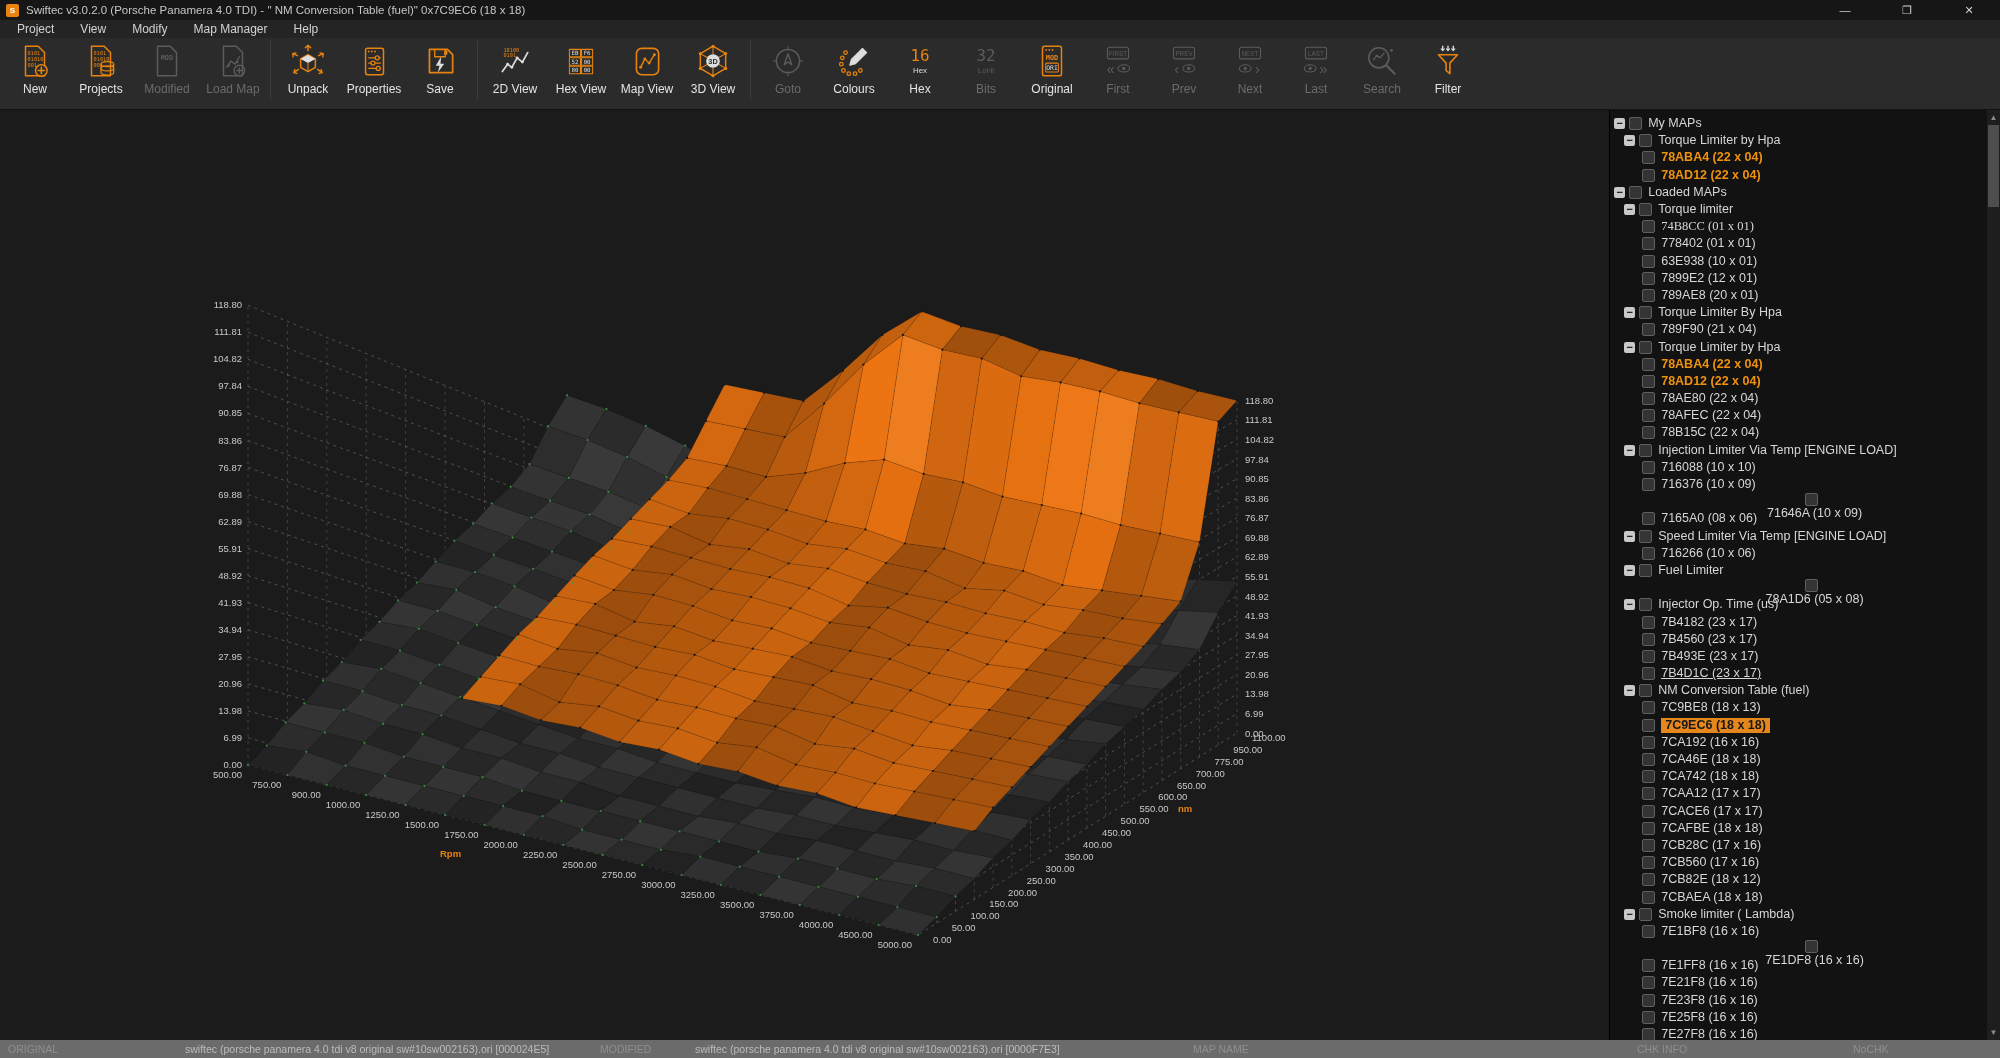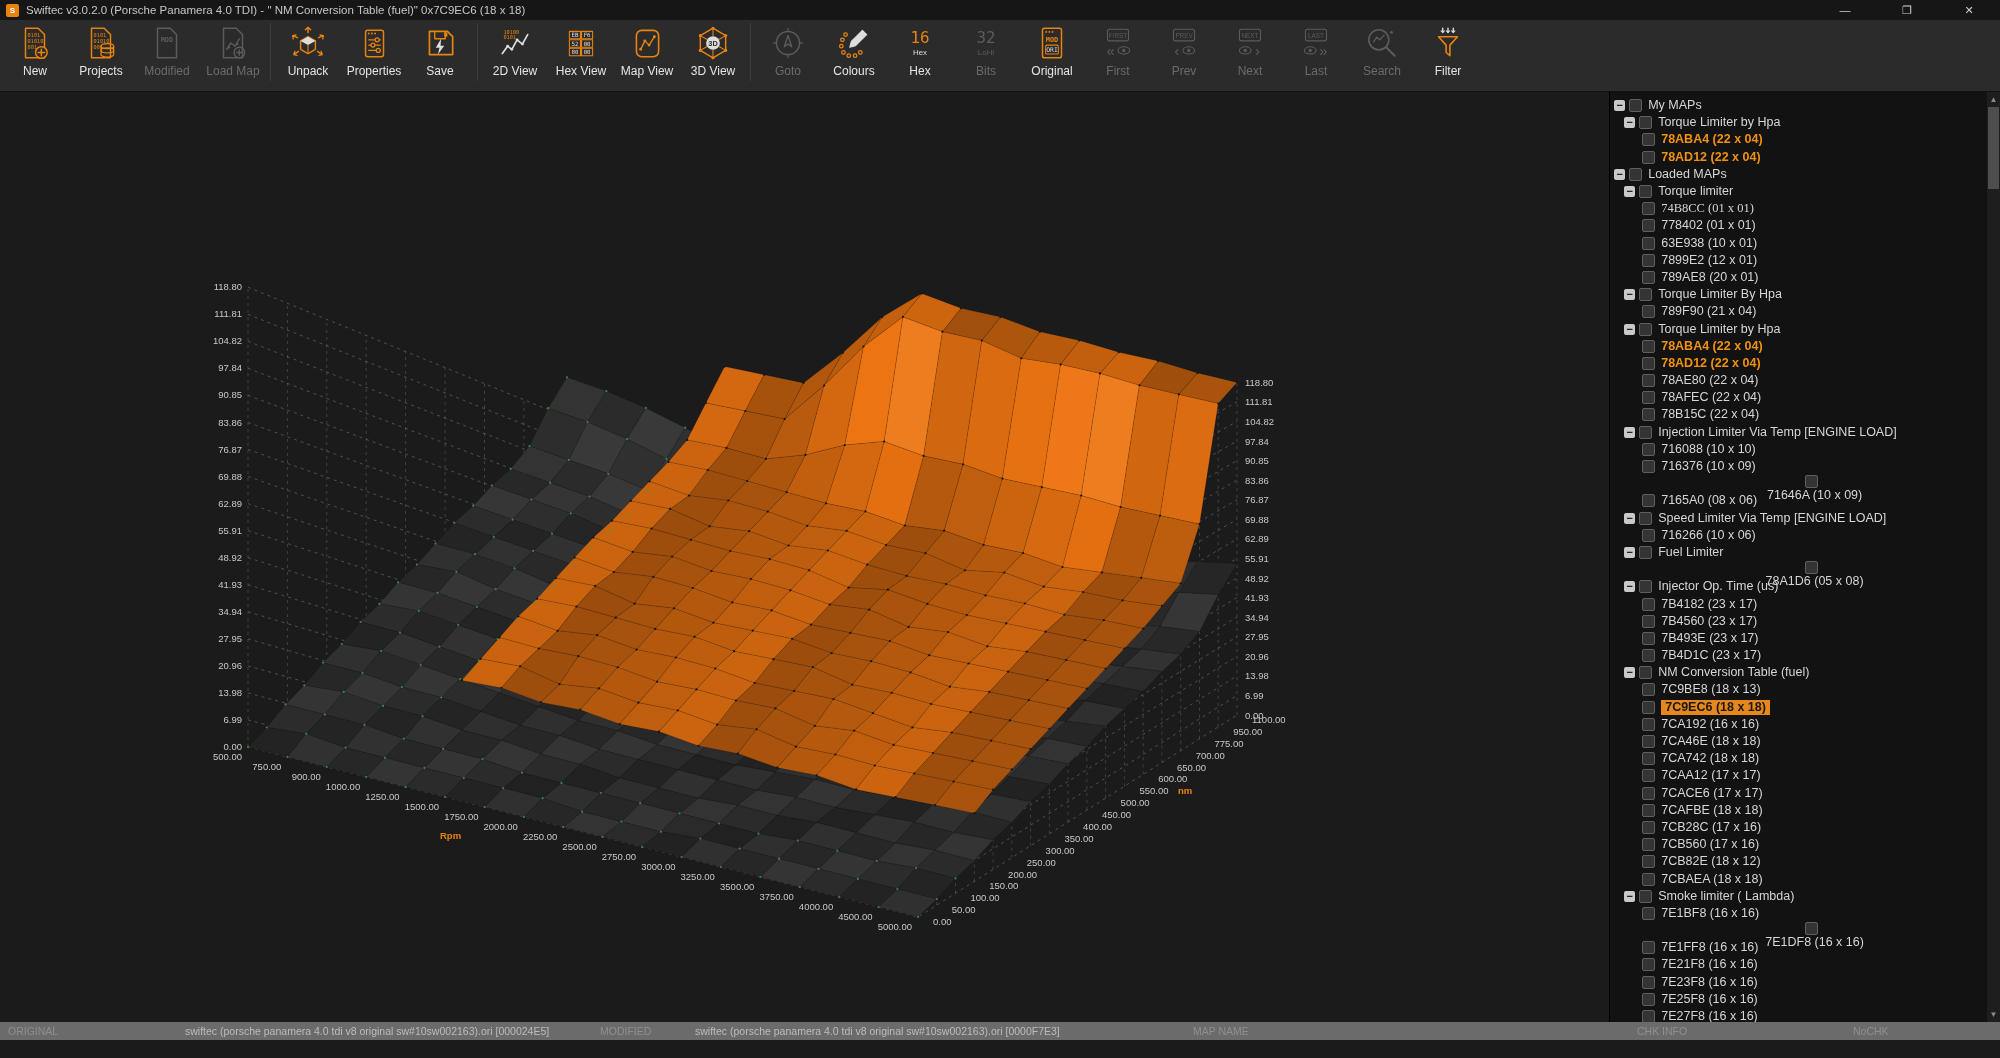--- a/index.html
+++ b/index.html
@@ -55,20 +55,27 @@
   <div class="titlebar">
     <div class="logo">S</div>
     <span>Swiftec v3.0.2.0 (Porsche Panamera 4.0 TDI) - " NM Conversion Table (fuel)" 0x7C9EC6 (18 x 18)</span>
     <div class="wctrl">
       <div class="wbtn">—</div>
       <div class="wbtn">❐</div>
       <div class="wbtn">✕</div>
     </div>
   </div>
 
+  <div class="menubar">
+      <div class="menu-item">Project</div>
+      <div class="menu-item">View</div>
+      <div class="menu-item">Modify</div>
+      <div class="menu-item">Map Manager</div>
+      <div class="menu-item">Help</div>
+    </div>
 
   <div class="toolbar">
       <div class="tbtn">
         <div class="ticon">
           <svg viewBox="0 0 36 36" width="38" height="38" fill="none" stroke-linecap="round" stroke-linejoin="round">
             <path d="M9 4h12l6 6v22H9z" stroke="#e8830f" stroke-width="1.4"></path>
             <text x="11" y="12" font-size="5" fill="#e8830f" font-family="DejaVu Sans Mono" ,monospace="">0101</text>
             <text x="11" y="18" font-size="5" fill="#e8830f" font-family="DejaVu Sans Mono" ,monospace="">01010</text>
             <text x="11" y="24" font-size="5" fill="#e8830f" font-family="DejaVu Sans Mono" ,monospace="">001</text>
             <circle cx="24" cy="27" r="5.5" fill="#2b2b2b" stroke="#e8830f" stroke-width="1.4"></circle>
@@ -1421,21 +1428,21 @@
             <span class="tlbl">7B4182 (23 x 17)</span>
           </div>
           <div class="trow" style="padding-left: 32px;">
             <div class="tchk"></div>
             <span class="tlbl">7B4560 (23 x 17)</span>
           </div>
           <div class="trow" style="padding-left: 32px;">
             <div class="tchk"></div>
             <span class="tlbl">7B493E (23 x 17)</span>
           </div>
-          <div class="trow" style="padding-left: 32px;">
+          <div class="trow" style="padding-left: 32px; text-decoration: underline;">
             <div class="tchk"></div>
             <span class="tlbl">7B4D1C (23 x 17)</span>
           </div>
           <div class="trow" style="padding-left: 14px;">
             <div class="texp">−</div>
             <div class="tchk"></div>
             <span class="tlbl">NM Conversion Table (fuel)</span>
           </div>
           <div class="trow" style="padding-left: 32px;">
             <div class="tchk"></div>

